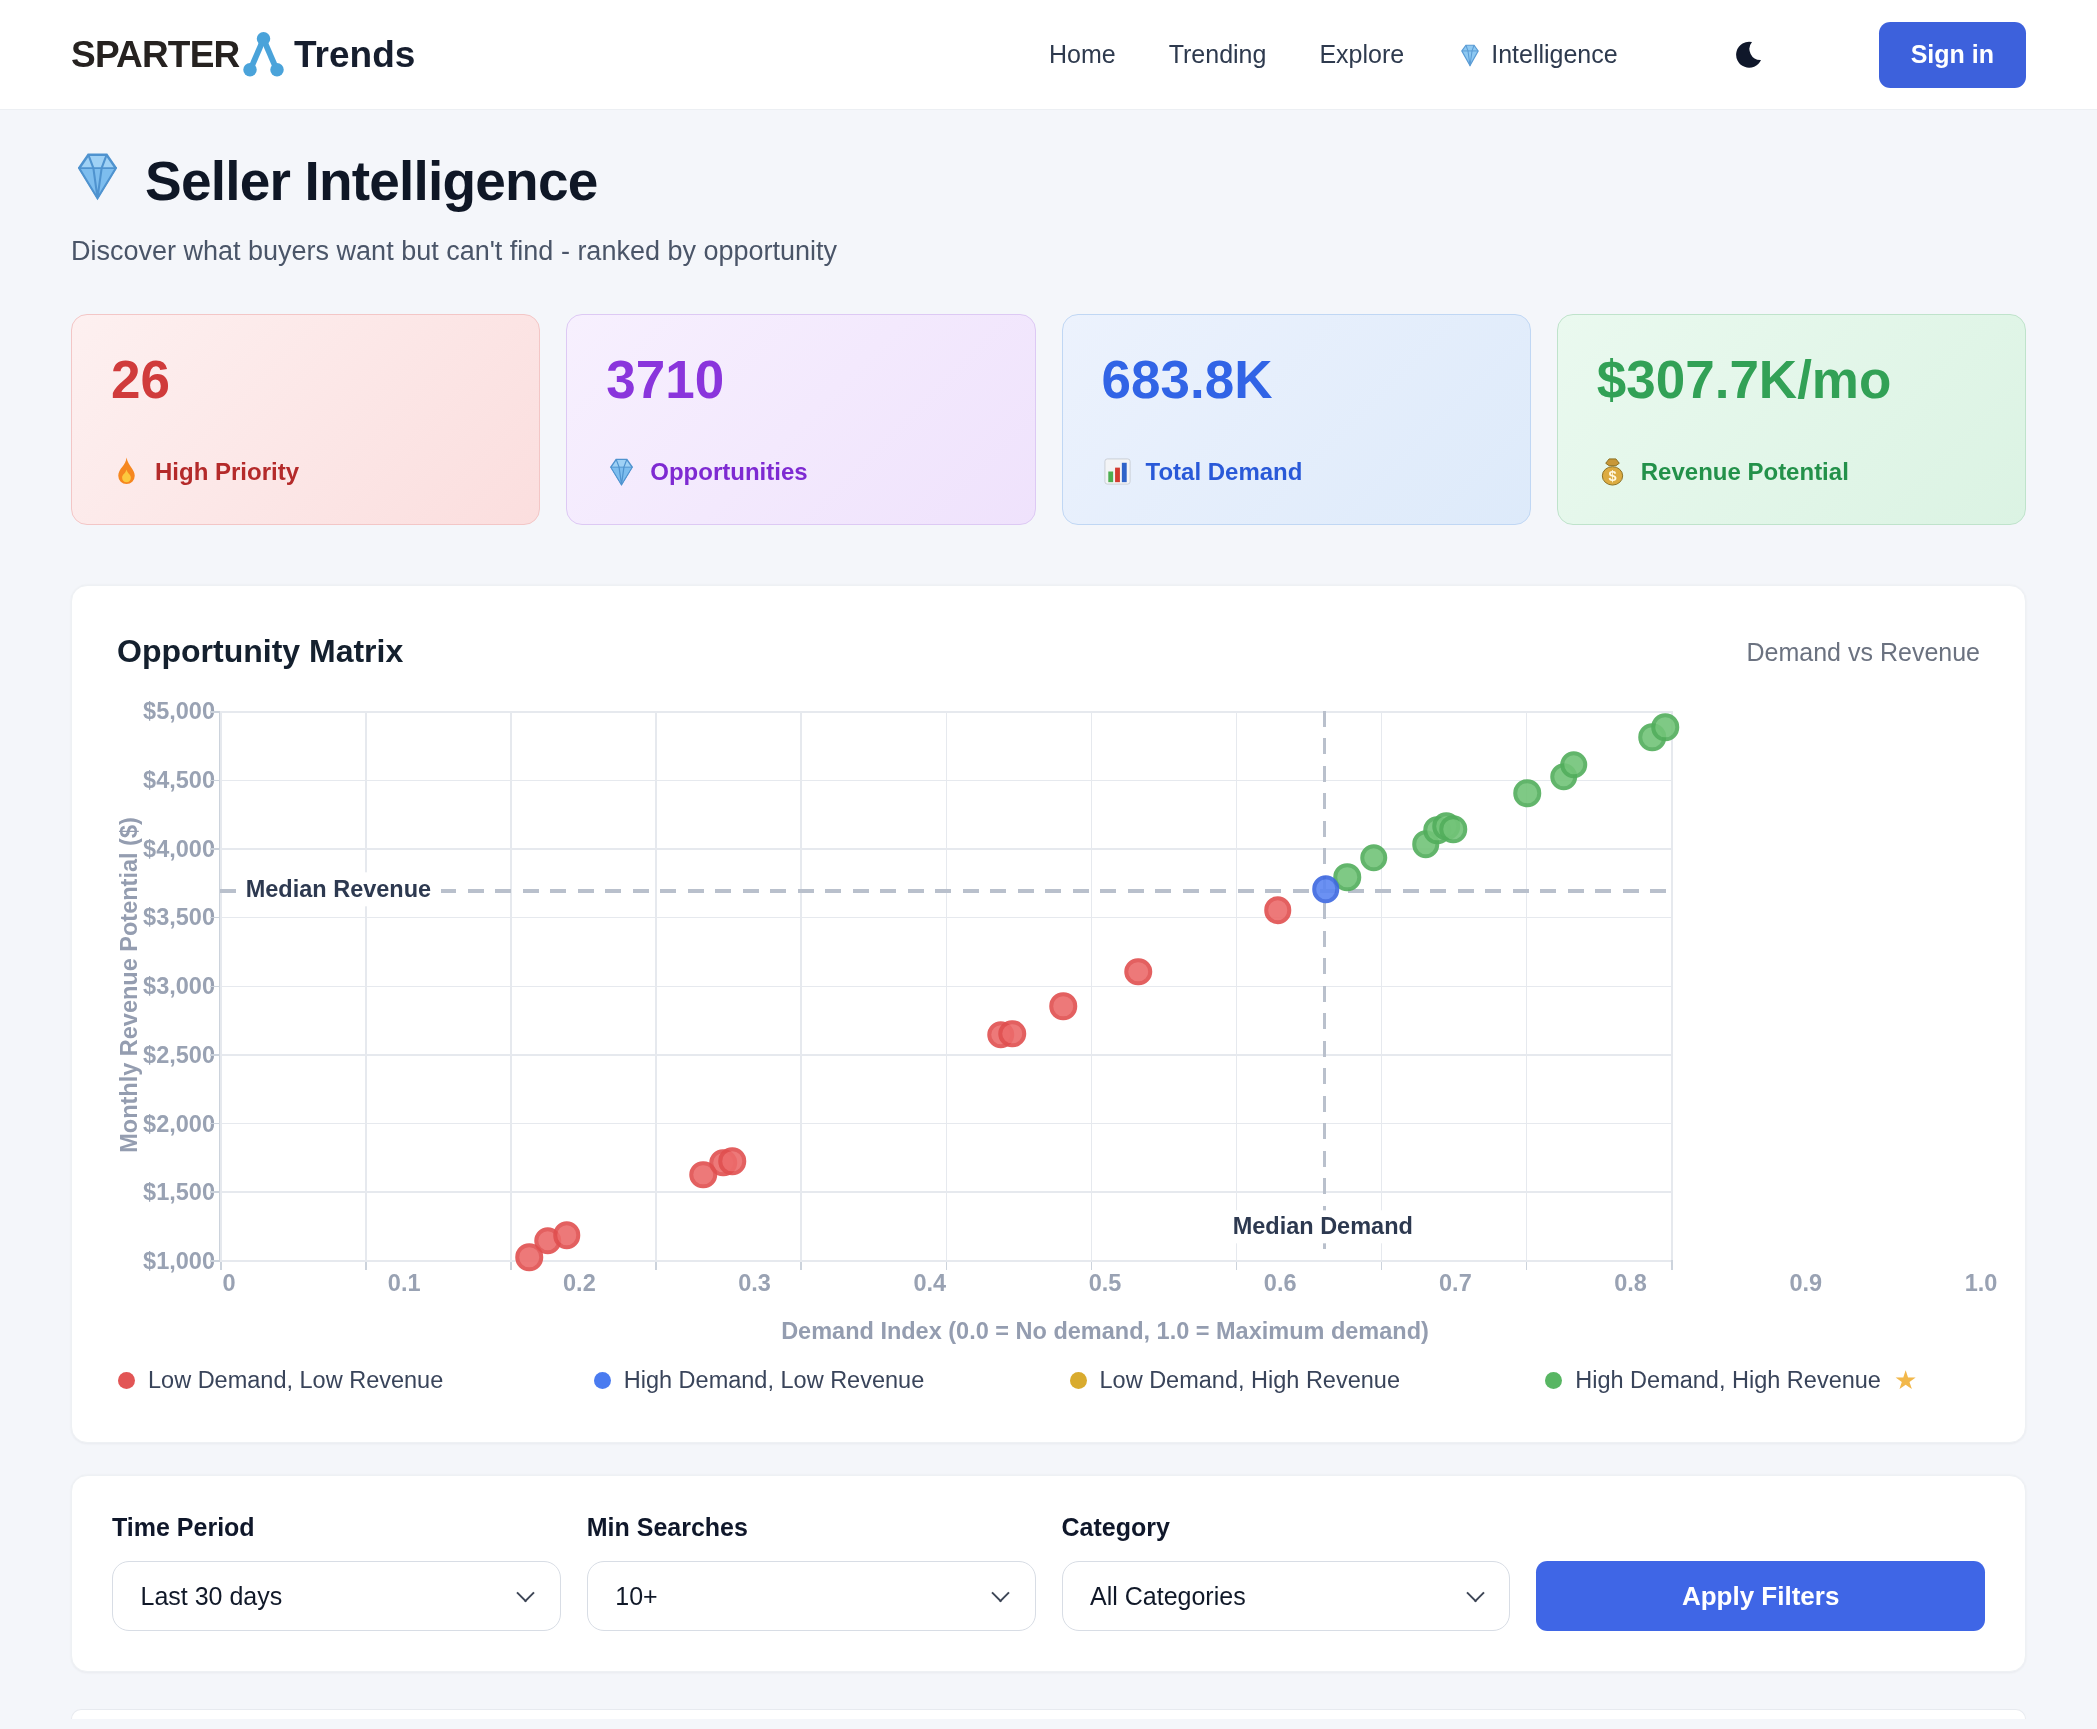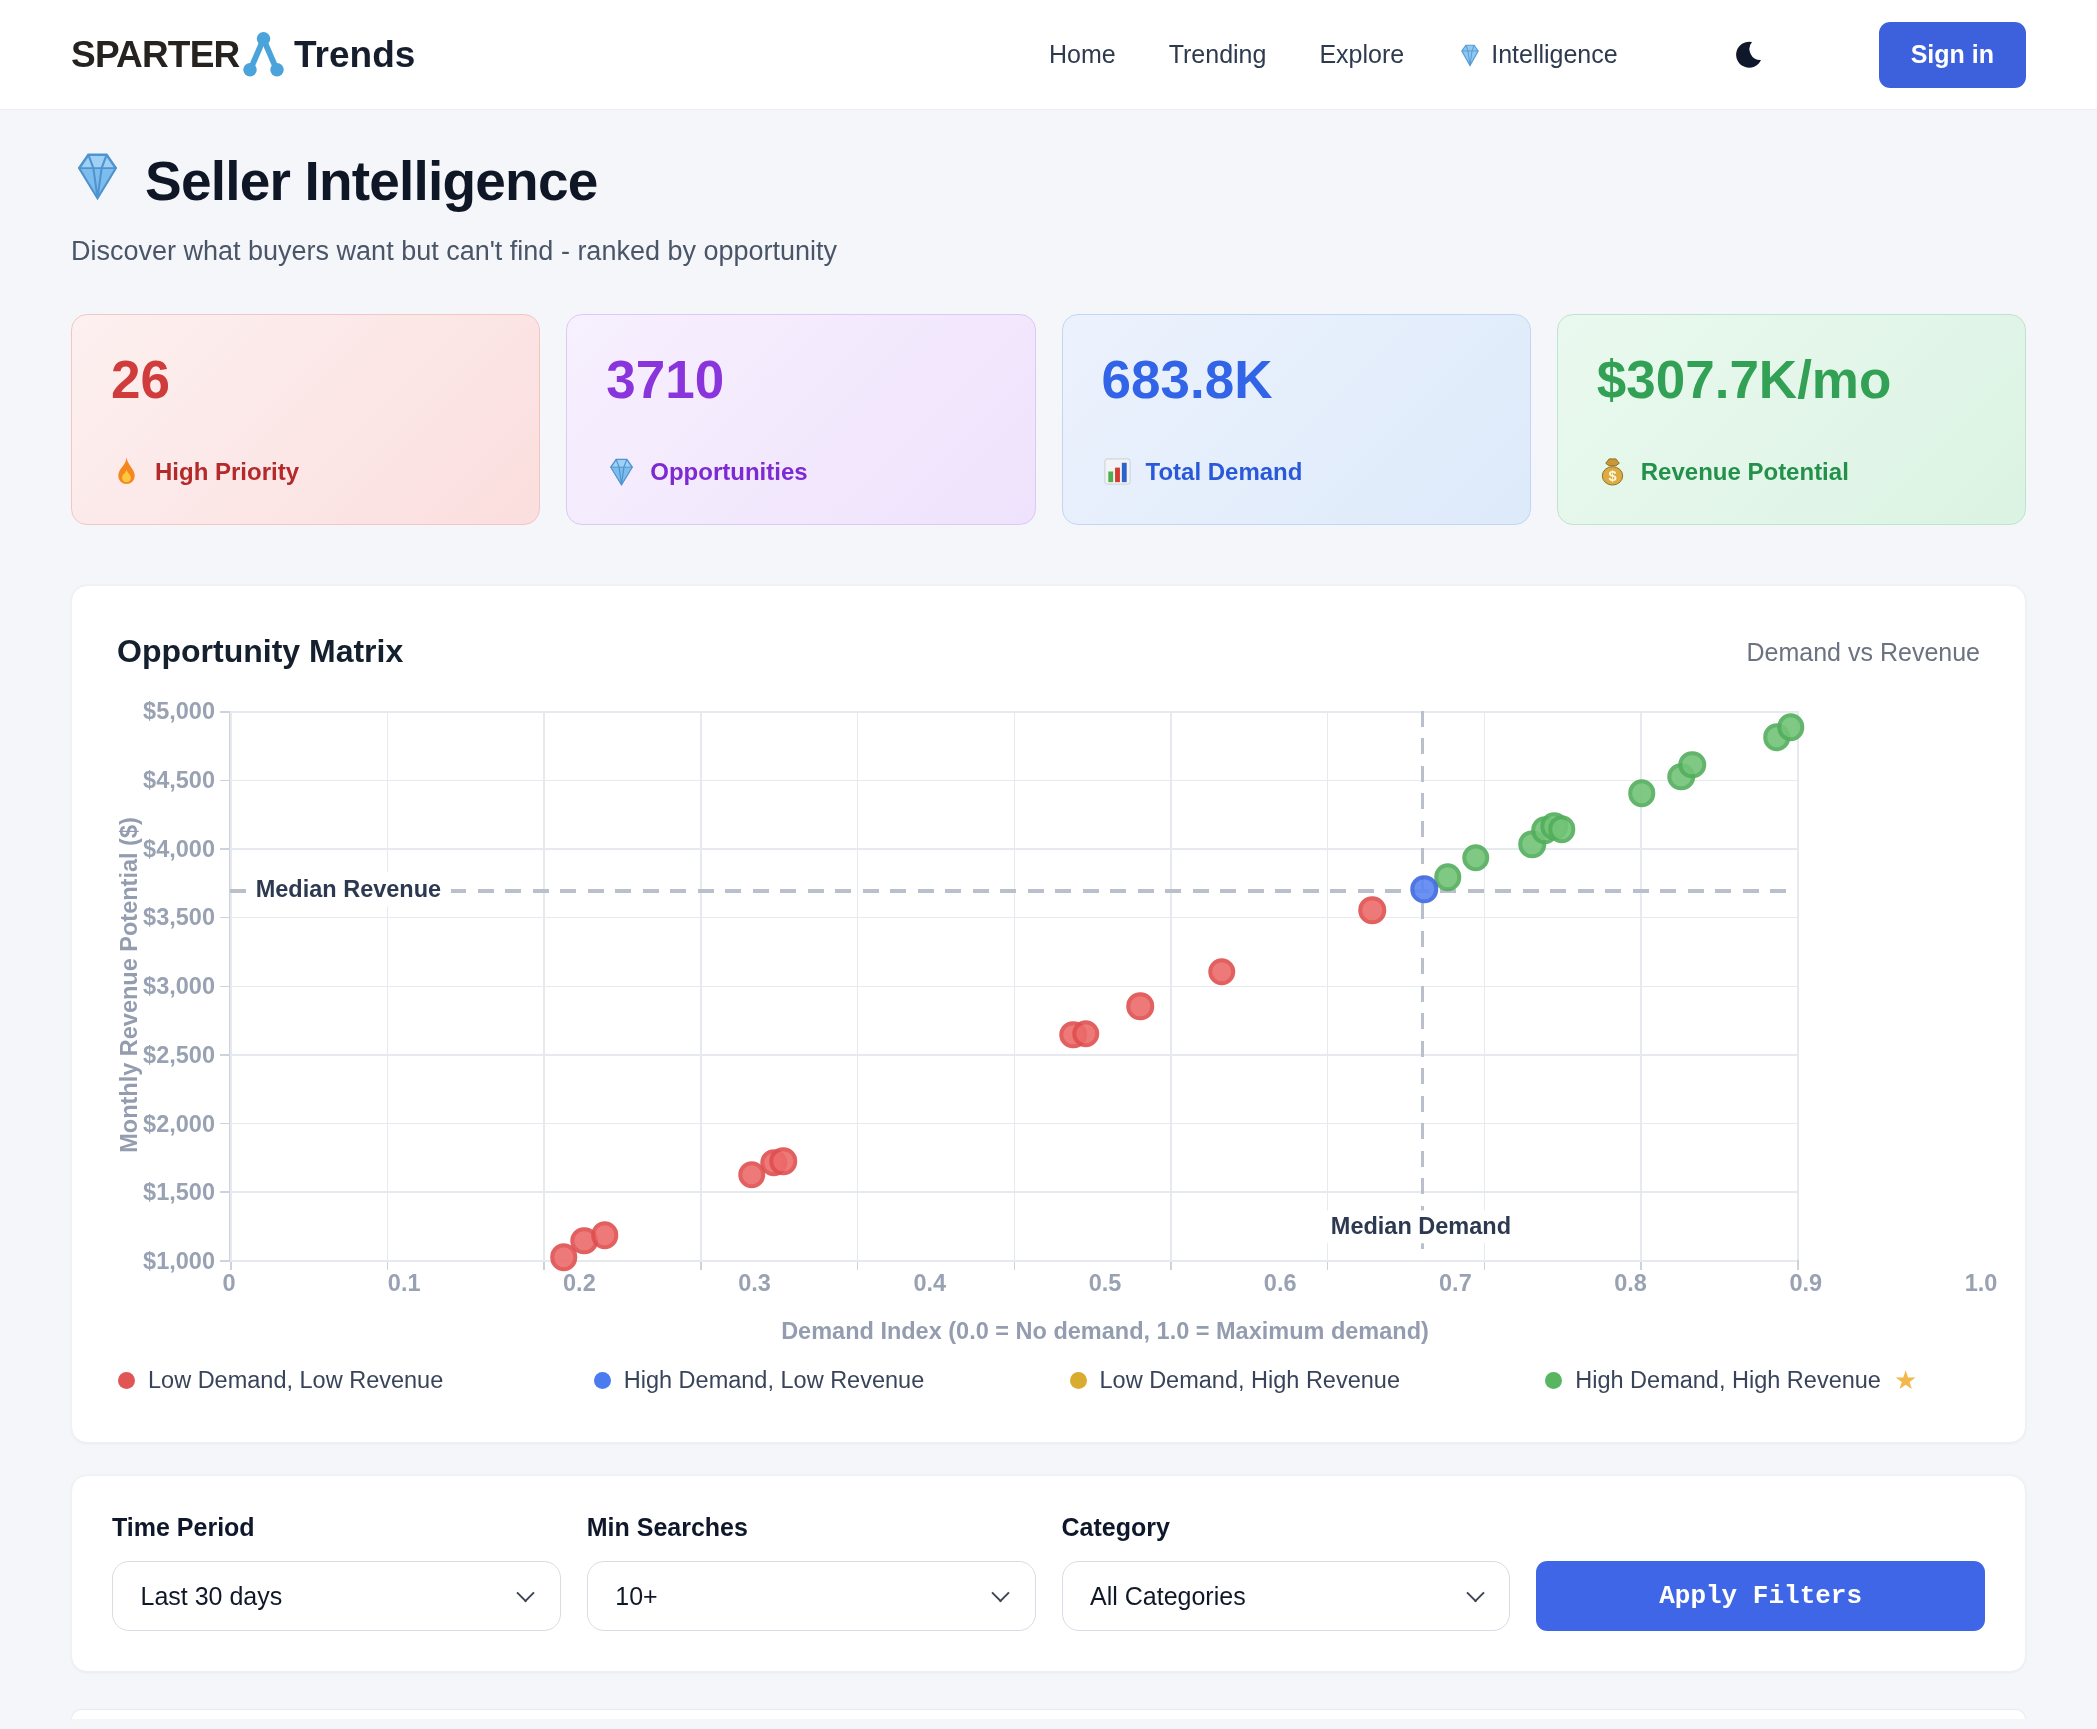--- a/index.html
+++ b/index.html
@@ -41,21 +41,21 @@
   .stat-blue .stat-num { color:#3164e6; } .stat-blue .stat-lbl { color:#2959d8; }
   .stat-green  { background:linear-gradient(135deg,#eaf9ef,#dbf3e3); border-color:#bfe3cb; }
   .stat-green .stat-num { color:#32a156; } .stat-green .stat-lbl { color:#23914a; }
 
   
   .chart-card { margin-top:60px; background:#fff; border:0.8px solid #eef1f4; border-radius:16px; position:relative; height:858px; box-shadow:0 0.8px 2.4px rgba(16,24,40,.05); }
   .chart-head { display:flex; justify-content:space-between; align-items:flex-start; padding:47px 45px 0; }
   .chart-title { font-size:32px; font-weight:700; color:#14202e; }
   .chart-subtitle { font-size:25px; color:#6b7280; margin-top:4.9px; }
 
-  .plot { position:absolute; left:157px; top:125px; width:1568px; height:550px; border-left:1.6px solid #ccd3dc; border-bottom:1.6px solid #ccd3dc;text-align:center; }
+  .plot { position:absolute; left:147px; top:125px; width:1452px; height:550px; border-left:1.6px solid #ccd3dc; border-bottom:1.6px solid #ccd3dc;text-align:center; }
   .gridline-v { position:absolute; top:0; bottom:0; width:1.6px; background:#e6e9ee; }
   .gridline-h { position:absolute; left:0; right:0; height:1.6px; background:#e6e9ee; }
   .tickm-x { position:absolute; bottom:-9.7px; width:1.6px; height:9.7px; background:#ccd3dc; }
   .tickm-y { position:absolute; left:-10.5px; width:10.5px; height:1.6px; background:#ccd3dc; }
   .median-h { position:absolute; left:0; right:0; height:3.2px;
               background:repeating-linear-gradient(90deg,#b9c0cc 0 16px,transparent 16px 27.5px); }
   .median-v { position:absolute; top:0; bottom:0; width:3.2px;
               background:repeating-linear-gradient(180deg,#b9c0cc 0 16px,transparent 16px 27.5px); }
   .median-label { position:absolute; font-size:23.5px; font-weight:700; color:#2d3950; background:#fff; padding:3.2px 9.7px; white-space:nowrap; }
   .dot { position:absolute; width:27.5px; height:27.5px; border-radius:50%; border:4px solid; transform:translate(-50%,-50%); }
@@ -70,21 +70,21 @@
   .legend { position:absolute; left:46px; top:779px; width:1903px; display:grid; grid-template-columns:repeat(4,1fr); }
   .legend-item { display:flex; align-items:center; gap:13px; font-size:23.5px; color:#39445a; }
   .legend-swatch { width:17px; height:17px; border-radius:50%; flex:none; }
   .legend-star { color:#f2b84b; font-size:26px; }
 
   
   .filters-card { margin-top:32px; background:#fff; border:0.8px solid #eef1f4; border-radius:16px; padding:37px 40px 40px; display:grid; grid-template-columns:repeat(4,1fr); gap:26px; align-items:end; box-shadow:0 0.8px 2.4px rgba(16,24,40,.05); }
   .filter-label { display:block; font-size:25px; font-weight:700; color:#0f172a; margin-bottom:19.4px; }
   .select { height:70px; background:#fff; border:1.6px solid #d8dde5; border-radius:17px; display:flex; align-items:center; justify-content:space-between; padding:0 27.5px; font-size:25px; color:#101828; cursor:pointer; }
   .chevron { width:13px; height:13px; border-right:2.4px solid #3c4555; border-bottom:2.4px solid #3c4555; transform:rotate(45deg) translate(-2.4px,-2.4px); }
-  .apply-btn { height:70px; width:100%; background:#3f66e6; border:none; border-radius:11.3px; color:#fff; font-size:26px; font-weight:700; cursor:pointer; font-family:Liberation Mono, monospace; }
+  .apply-btn { height:70px; width:100%; background:#3f66e6; border:none; border-radius:11.3px; color:#fff; font-size:26px; font-weight:700; cursor:pointer; font-family:Liberation Sans, sans-serif; }
 
   .next-card-stub { margin-top:37px; height:9.7px; background:#fff; border:1.6px solid #e7eaef; border-bottom:none; border-radius:13px 13px 0 0; }
 </style>
 </head>
 <body>
 
 <div class="header">
   <div class="brand">
     <span class="brand-main">SPARTER</span>
     <svg class="brand-icon" viewBox="0 0 100 100">

